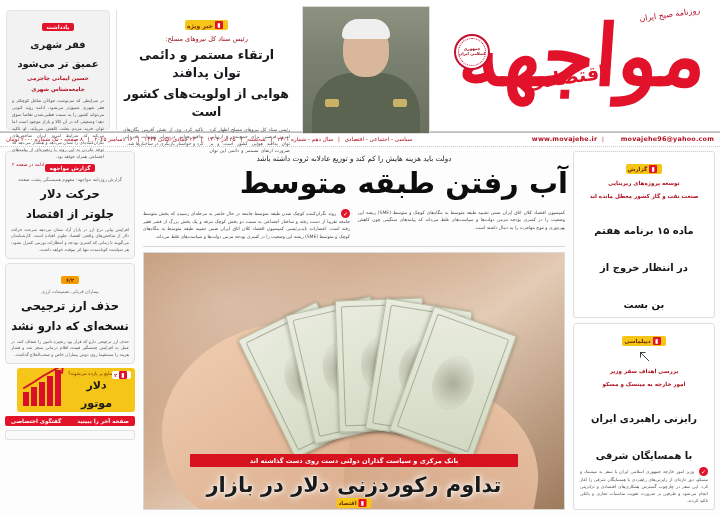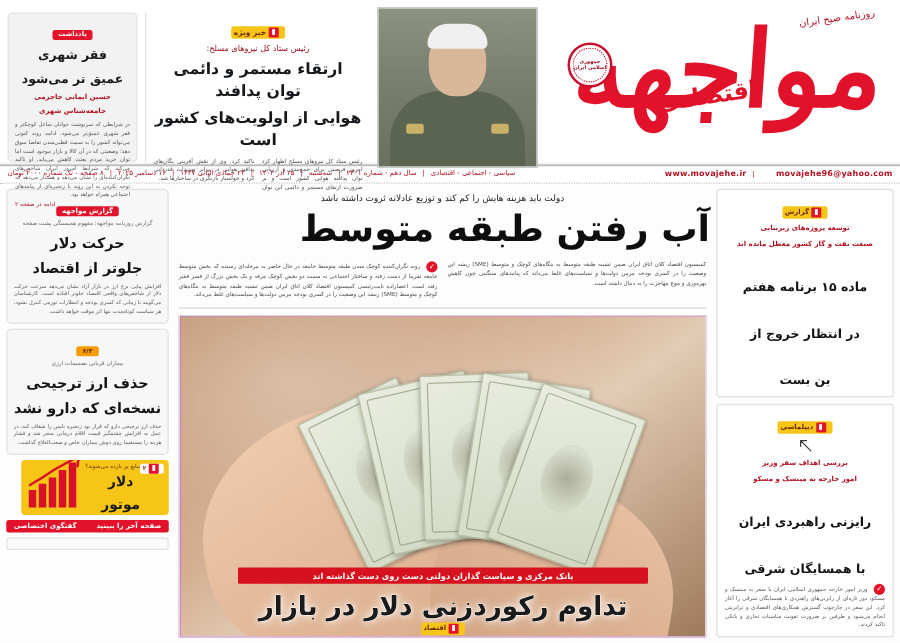--- a/index.html
+++ b/index.html
@@ -362,21 +362,21 @@
     margin: 5px 3px 0 3px;
   }
 
   
   .photo-block {
     position: relative;
     flex: 1;
     margin: 5px 3px 0 3px;
     border: 1px solid #d9d9d9;
     overflow: hidden;
-    background: #d946ef;
+    background: #fdba74;
   }
   .pb-bg {
     position: absolute; inset: 0;
     background:
       radial-gradient(ellipse at 20% 20%, rgba(255,255,255,.35), transparent 55%),
       linear-gradient(145deg, #b98a63 0%, #caa07f 28%, #e3cbb5 55%, #9e7a5c 100%);
   }
   .hand {
     position: absolute;
     left: 4%; bottom: -6%;

